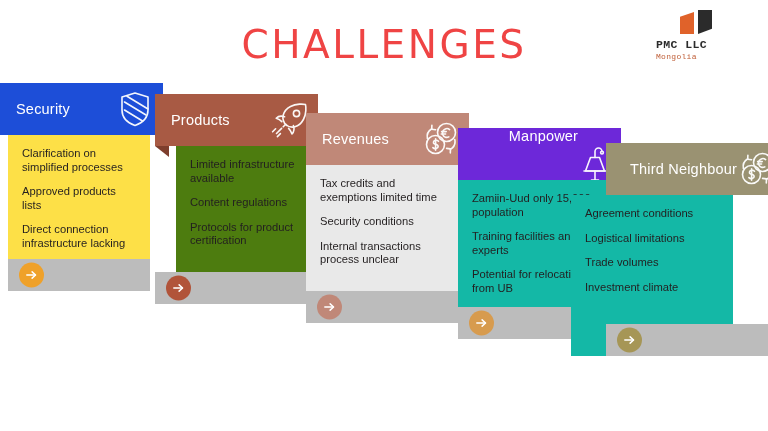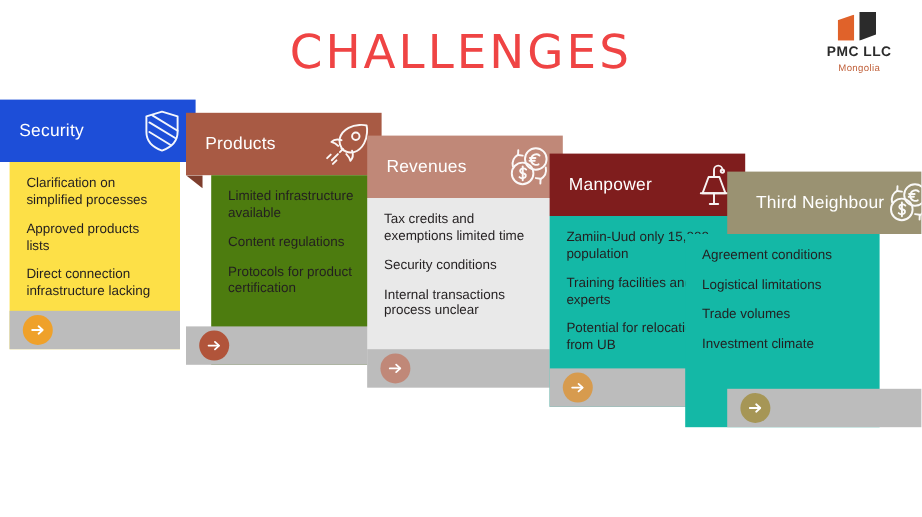--- a/index.html
+++ b/index.html
@@ -11,21 +11,21 @@
   #stage{position:absolute;left:0;top:0;width:768px;height:431px;}
 
   
   .title{
     position:absolute;left:0;top:22px;width:768px;text-align:center;
     font-size:39px;letter-spacing:2.5px;color:#ef4444;font-weight:400;
     font-family:"DejaVu Sans","Liberation Sans",sans-serif;
   }
 
   
-  .logo{position:absolute;right:10px;top:8px;width:84px;text-align:center;}
+  .logo{position:absolute;right:28px;top:8px;width:84px;text-align:left;font-family:Liberation Mono, monospace;}
   .logo-mark{position:relative;height:28px;width:46px;margin:0 auto 2px;}
   .logo-a{position:absolute;left:5px;top:4px;width:14px;height:22px;
           background:#E0622A;clip-path:polygon(0 22%,100% 0,100% 100%,0 100%);}
   .logo-b{position:absolute;left:23px;top:2px;width:14px;height:24px;
           background:#2b2b2b;clip-path:polygon(0 0,100% 0,100% 78%,0 100%);}
   .logo-name{font-size:11.5px;font-weight:700;color:#2b2b2b;letter-spacing:.4px;line-height:13px;}
   .logo-sub{font-size:8px;color:#C0603A;letter-spacing:.3px;line-height:11px;}
 
   
   .card{position:absolute;}
@@ -169,21 +169,21 @@
             <span style="display: block; width: 15px; height: 15px;">
               <svg viewBox="0 0 24 24">
                 <path fill="none" stroke="#ffffff" stroke-width="2.4" stroke-linecap="round" stroke-linejoin="round" d="M4.5 12 H18"></path>
                 <path fill="none" stroke="#ffffff" stroke-width="2.4" stroke-linecap="round" stroke-linejoin="round" d="M13 7 L18.5 12 L13 17"></path>
               </svg>
             </span>
           </div>
         </div>
       </div>
       <div class="card">
-        <div class="hdr" style="left: 458px; top: 128px; width: 163px; height: 52px; background: #7f1d1d;">
+        <div class="hdr" style="left: 458px; top: 128px; width: 163px; height: 52px; background: #6d28d9; flex-direction: column;">
           <span class="hdr-label">Manpower</span>
           <span class="hdr-icon">
             <svg viewBox="0 0 40 40">
               <path stroke="#ffffff" fill="none" stroke-width="1.6" stroke-linecap="round" stroke-linejoin="round" d="M12.5 27 L17.5 13.5 H26.5 L31.5 27 Z"></path>
               <path stroke="#ffffff" fill="none" stroke-width="1.6" stroke-linecap="round" stroke-linejoin="round" d="M11 27 H33"></path>
               <path stroke="#ffffff" fill="none" stroke-width="1.6" stroke-linecap="round" stroke-linejoin="round" d="M22 13.5 V7.5 C22 5.6 23.6 4 25.5 4 C27.4 4 29 5.6 29 7.5"></path>
               <circle stroke="#ffffff" fill="none" stroke-width="1.6" stroke-linecap="round" stroke-linejoin="round" cx="29" cy="8.6" r="1.4"></circle>
               <path stroke="#ffffff" fill="none" stroke-width="1.6" stroke-linecap="round" stroke-linejoin="round" d="M22 27 V36"></path>
               <path stroke="#ffffff" fill="none" stroke-width="1.6" stroke-linecap="round" stroke-linejoin="round" d="M18.5 36 H25.5"></path>
             </svg>

